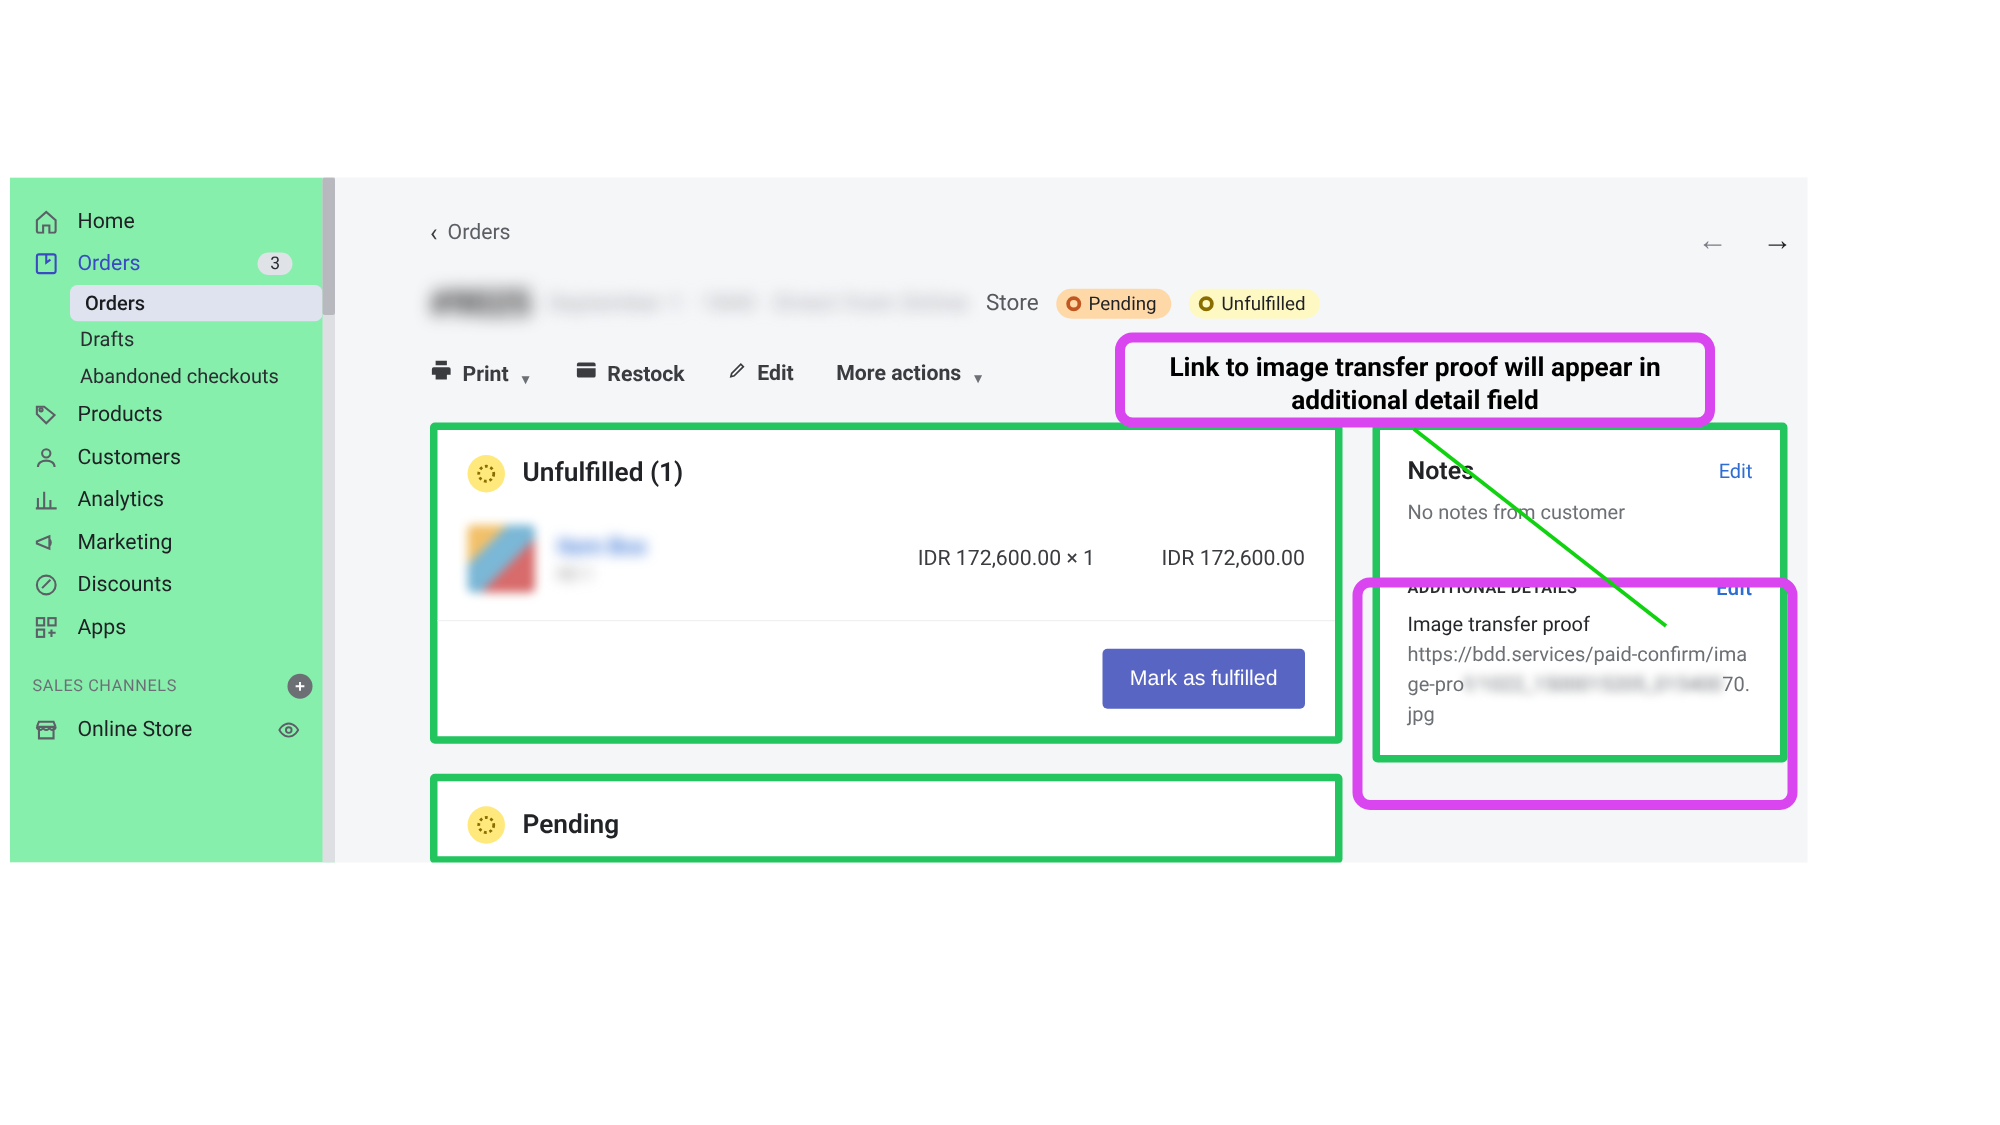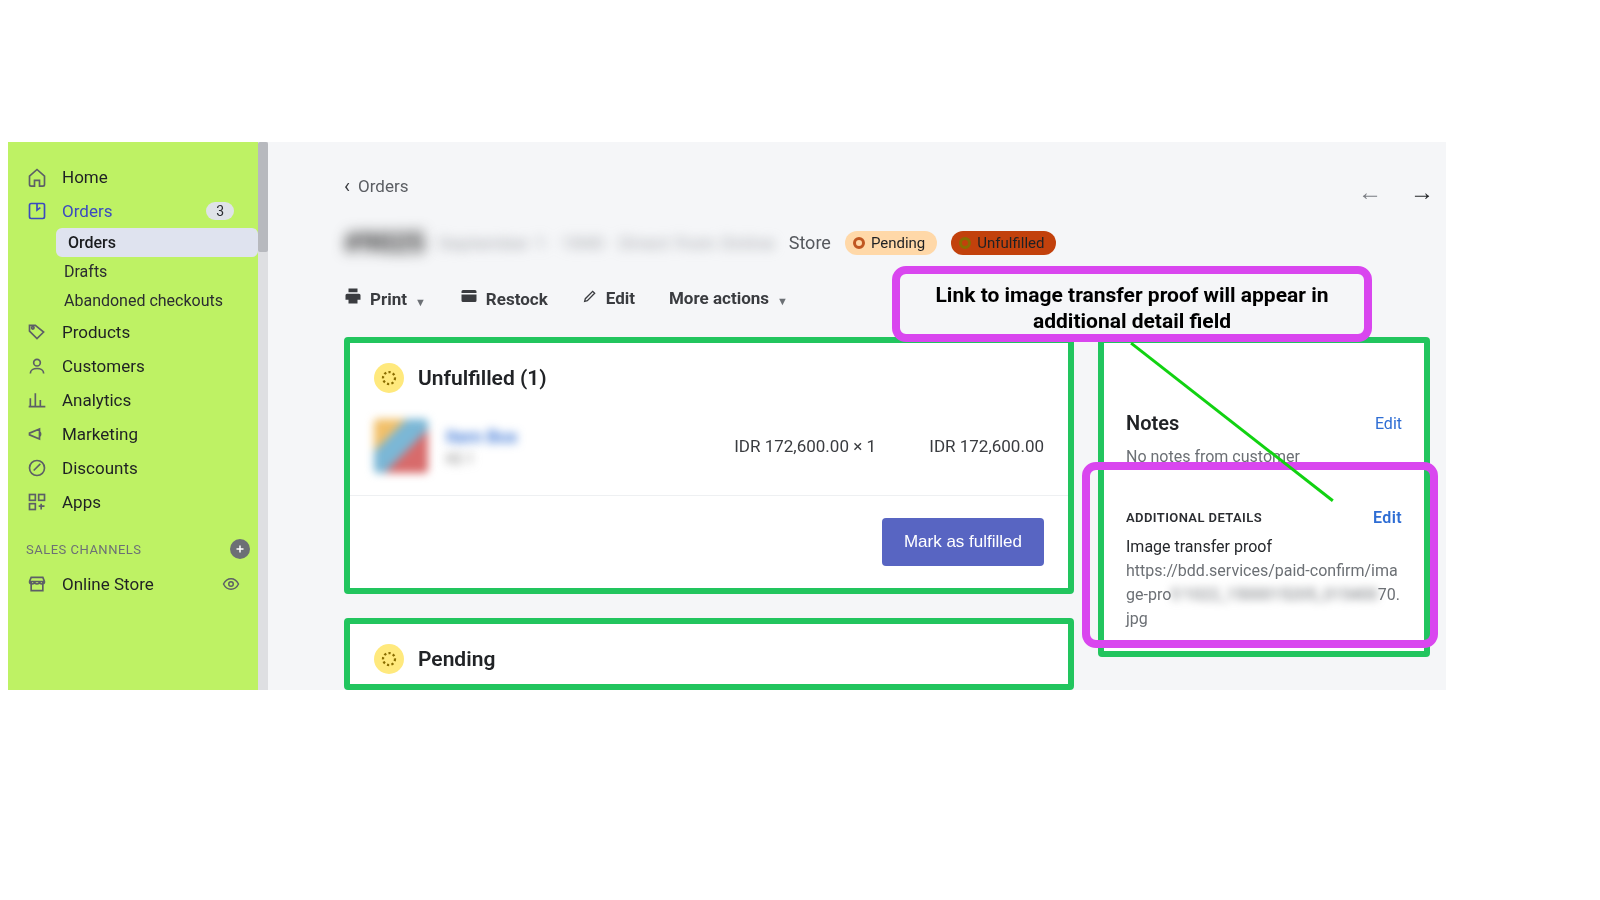--- a/index.html
+++ b/index.html
@@ -1,18 +1,18 @@
 <!DOCTYPE html>
 <html><head>
 <meta charset="utf-8">
 <style>
   * { box-sizing: border-box; margin: 0; padding: 0; }
   html, body { width: 1600px; height: 900px; font-family: -apple-system, BlinkMacSystemFont, "Segoe UI", Roboto, sans-serif; background: #fff; }
   .app-frame { position: absolute; top: 142px; left: 8px; width: 1438px; height: 548px; background: #f5f6f8; overflow: hidden; }
-  .sidebar { position: absolute; top:0; left:0; width:260px; height:100%; background:#bef264; padding:18px 0 0 0; }
+  .sidebar { position: absolute; top:0; left:0; width:260px; height:100%; background:#86efac; padding:18px 0 0 0; }
   .sidebar .scrollbar { position:absolute; right:0; top:0; width:10px; height:100%; background:#dedfe2; }
   .sidebar .scrollbar .handle { position:absolute; top:0; width:100%; height:110px; background:#b7b9be; border-radius:2px; }
   .nav-item { display:flex; align-items:center; gap:14px; padding:6px 16px 6px 18px; font-size:17px; color:#1f2124; cursor:pointer; }
   .nav-item .icon { width:22px; height:22px; display:flex; align-items:center; justify-content:center; color:#5c5f66; }
   .nav-item.active { color:#3b4ac0; }
   .nav-item.active .icon { color:#3b4ac0; }
   .nav-badge { margin-left:auto; background:#dfe3e8; color:#2b2d31; font-size:14px; padding:1px 10px; border-radius:10px; margin-right:18px;}
   .nav-sub { padding:5px 16px 5px 56px; font-size:16px; color:#2b2d31; cursor:pointer; }
   .nav-sub.selected { background:#dfe3ef; border-radius:6px; margin:0 10px 0 48px; padding-left:12px; color:#1a1c1f; font-weight:500;}
   .sales-row { display:flex; align-items:center; justify-content:space-between; padding:20px 18px 8px 18px; font-size:13px; color:#6c7075; letter-spacing:.5px; }
@@ -21,21 +21,21 @@
   .breadcrumb { display:flex; align-items:center; gap:8px; color:#5b5e63; font-size:17px; cursor:pointer; margin-bottom:28px;}
   .nav-arrows { position:absolute; top:36px; right:12px; display:flex; gap:28px; }
   .nav-arrow { color:#7a7d83; font-size:24px; cursor:pointer; }
   .nav-arrow.active { color:#1f2124; }
   .order-head { display:flex; align-items:center; gap:14px; margin-bottom:28px; }
   .blur-num { filter: blur(7px); font-size:28px; font-weight:700; color:#222; }
   .blur-meta { filter: blur(6px); font-size:17px; color:#9a9da3; letter-spacing:1px; }
   .store-text { font-size:18px; color:#55585d; }
   .badge { display:inline-flex; align-items:center; gap:6px; padding:3px 12px 3px 8px; border-radius:12px; font-size:15px; }
   .badge.pending { background:#ffd8a8; color:#1f2124; }
-  .badge.unf { background:#c2410c; color:#1f2124; }
+  .badge.unf { background:#fef9c3; color:#1f2124; }
   .badge .dot { width:12px; height:12px; border-radius:50%; border:3px solid; background:transparent; }
   .badge.pending .dot { border-color:#c05621; }
   .badge.unf .dot { border-color:#8a6d00; }
   .toolbar { display:flex; align-items:center; gap:34px; margin-bottom:28px; font-size:17px; color:#3a3c40; }
   .tool { display:flex; align-items:flex-end; gap:8px; cursor:pointer;font-weight:bold; }
   .tool .caret { font-size:11px; color:#6c7075; }
   .columns { display:flex; gap:24px; }
   .card { background:#fff; border:6px solid #22c55e; border-radius:4px; }
   .left-col { width:730px; display:flex; flex-direction:column; gap:24px; }
   .right-col { width:332px; display:flex; flex-direction:column; gap:24px; }
@@ -43,21 +43,21 @@
   .chip-icon { width:30px; height:30px; border-radius:50%; background:#ffe97d; display:flex; align-items:center; justify-content:center; }
   .chip-icon svg { display:block; }
   .line-item { display:flex; align-items:center; padding:16px 24px 22px 24px; gap:18px; }
   .li-thumb { width:54px; height:54px; background:#eee; border-radius:4px; filter: blur(4px); background:linear-gradient(135deg,#f2c069 0 30%, #7bb7d6 30% 60%, #d86b6b 60% 100%); }
   .li-name { filter: blur(5px); color:#2e6dd4; font-size:18px; font-weight:500; }
   .li-sub { filter: blur(5px); color:#888; font-size:14px; margin-top:4px; }
   .li-price { margin-left:auto; color:#3a3c40; font-size:17px; }
   .li-total { width:150px; text-align:right; color:#3a3c40; font-size:17px; }
   .card-actions { display:flex; justify-content:flex-end; padding:0 24px 22px 24px; border-top:1px solid #eef0f2; padding-top:22px;}
   .btn-primary { background:#5865c2; color:#fff; border:none; border-radius:4px; padding:14px 22px; font-size:17px; cursor:pointer; }
-  .side-head { display:flex; align-items:center; justify-content:space-between; padding:20px 22px 6px 22px;margin-top:48px; }
+  .side-head { display:flex; align-items:center; justify-content:space-between; padding:20px 22px 6px 22px; }
   .side-title { font-size:20px; font-weight:600; color:#212326; }
   .edit-link { color:#2e6dd4; font-size:16px; cursor:pointer; }
   .side-body { padding:6px 22px 20px 22px; font-size:16px; color:#6c7075; }
   .section-label { font-size:13px; font-weight:600; color:#2b2d31; letter-spacing:.4px; padding:22px 22px 6px 22px; display:flex; justify-content:space-between; align-items:center;}
   .detail-body { padding:2px 22px 20px 22px; font-size:16px; color:#25272b; line-height:1.5; }
   .detail-url { color:#6c7075; word-break:break-all; }
   .blur-inline { filter: blur(4px); }
   
   .callout { position:absolute; border:8px solid #d946ef; border-radius:14px; pointer-events:none; }
   .callout-text { position:absolute; font-weight:700; color:#000; text-align:center; font-size:21px; line-height:1.25; width:100%; top:8px;}

